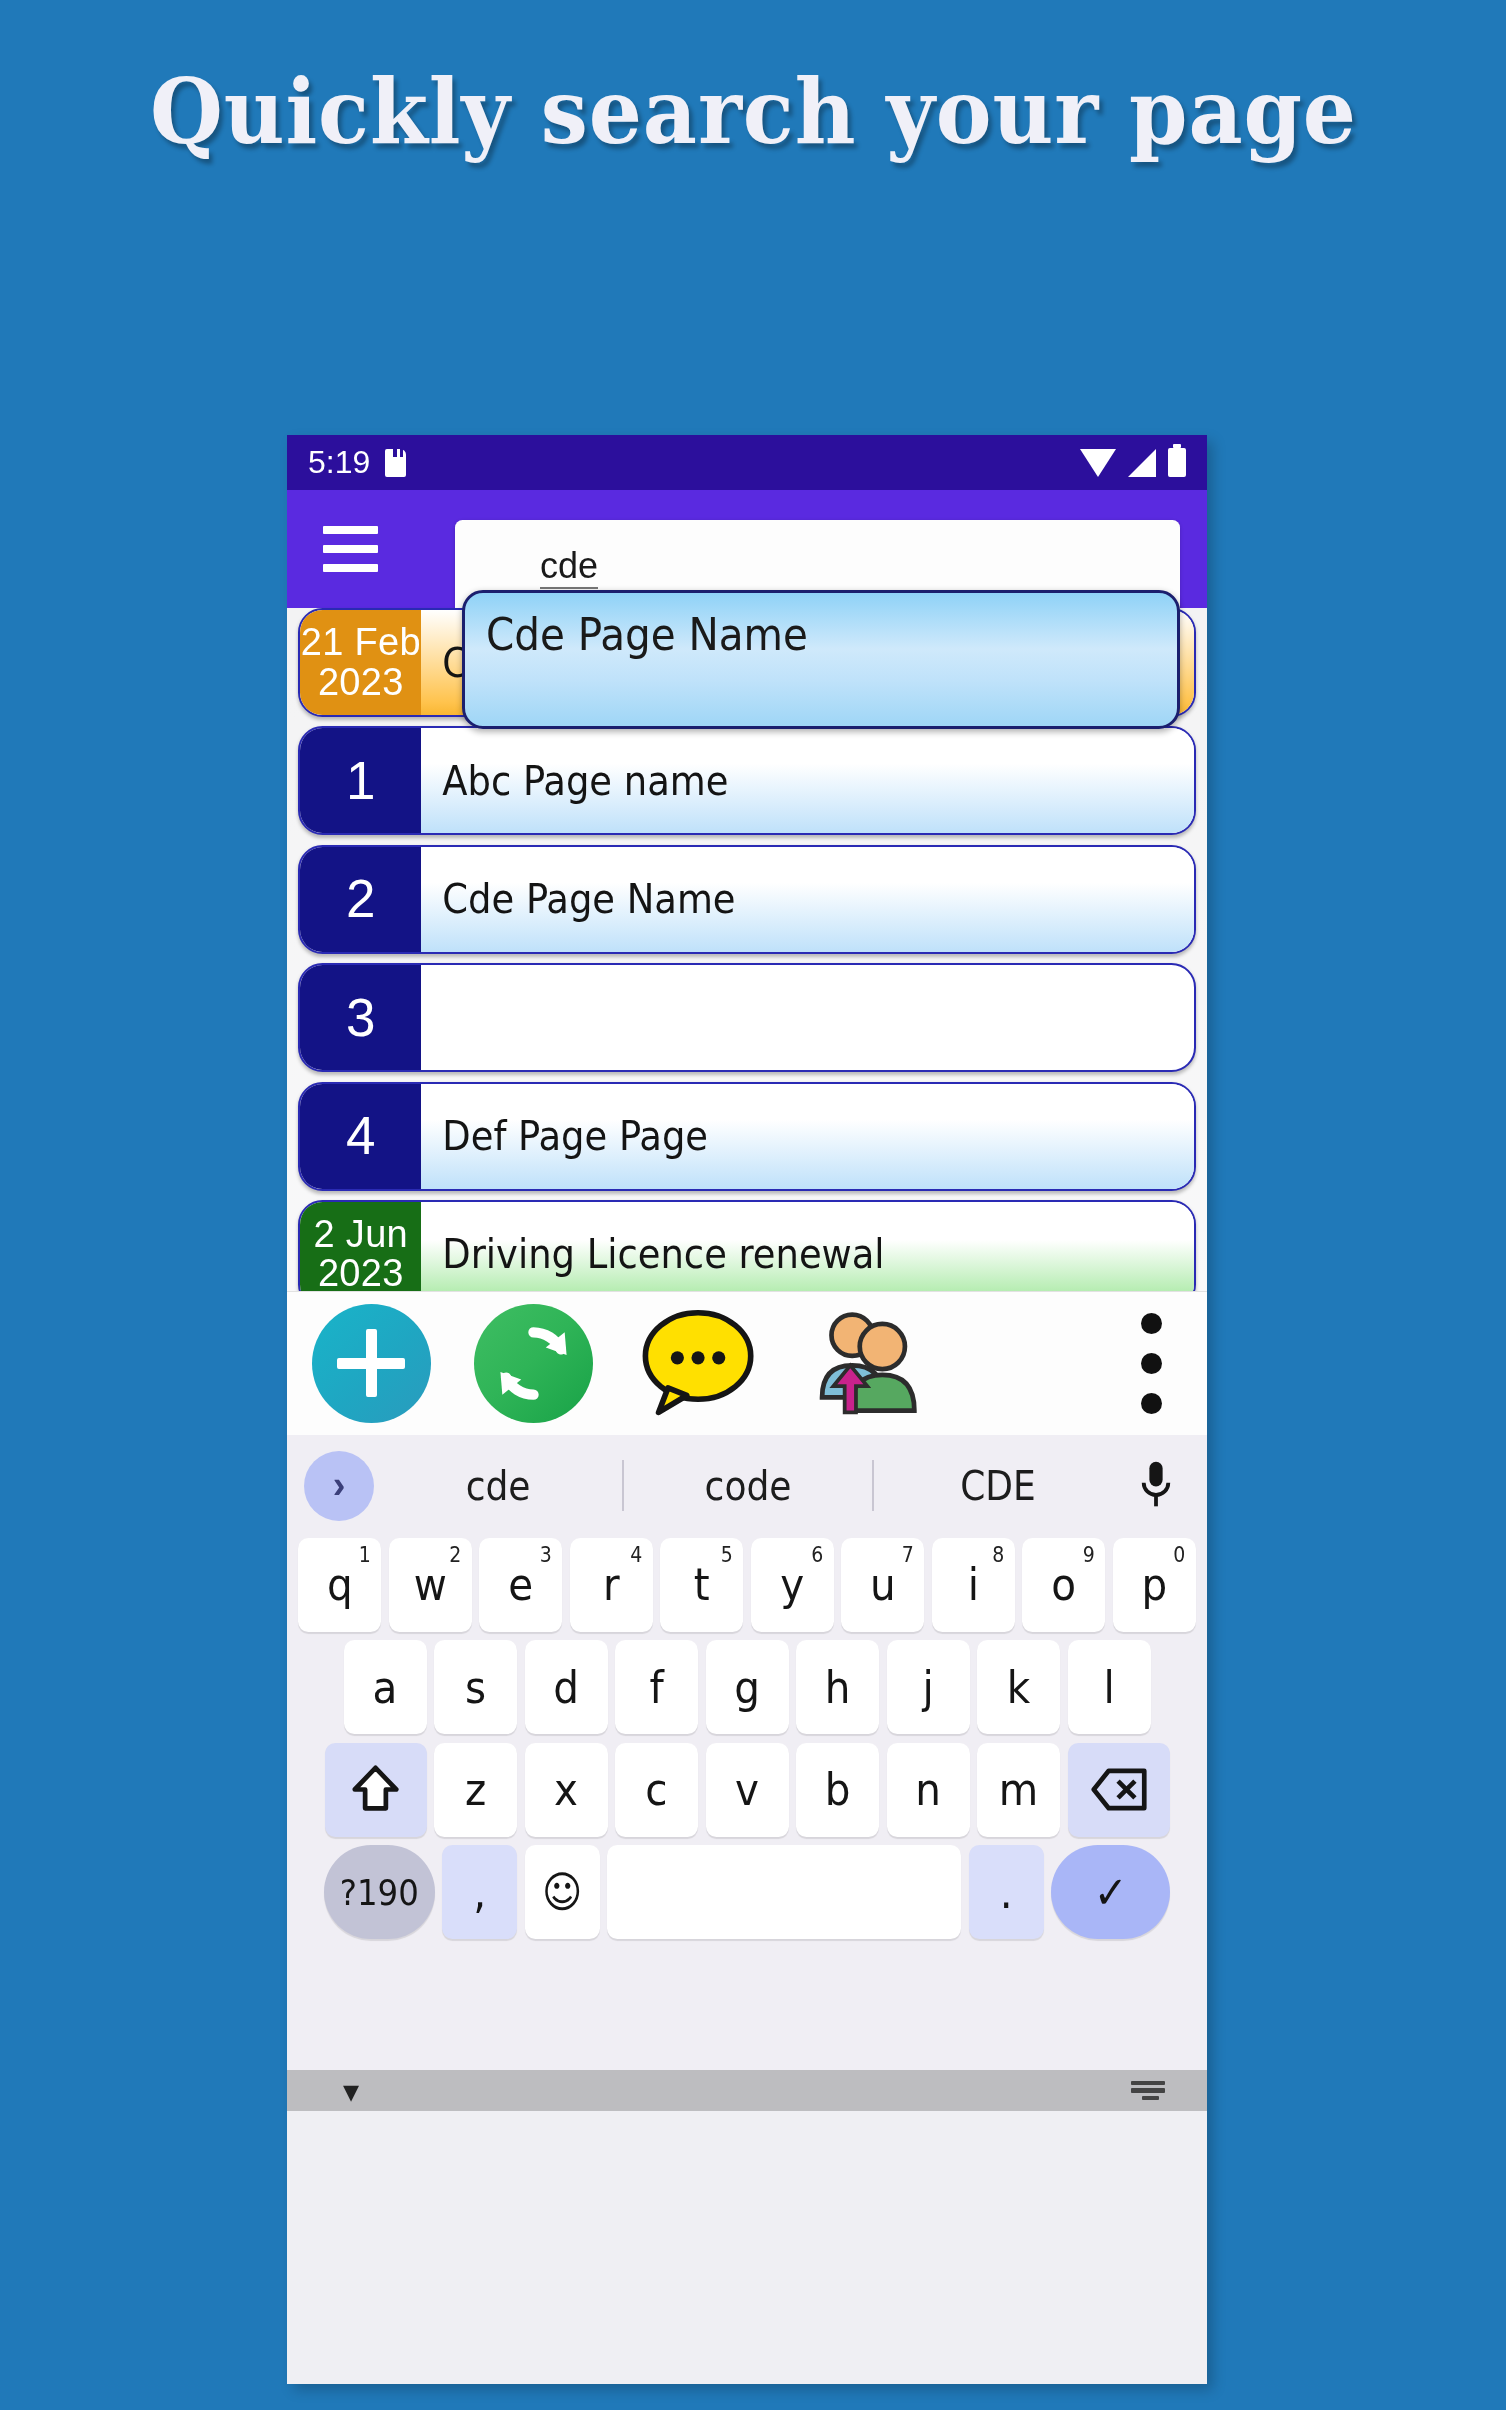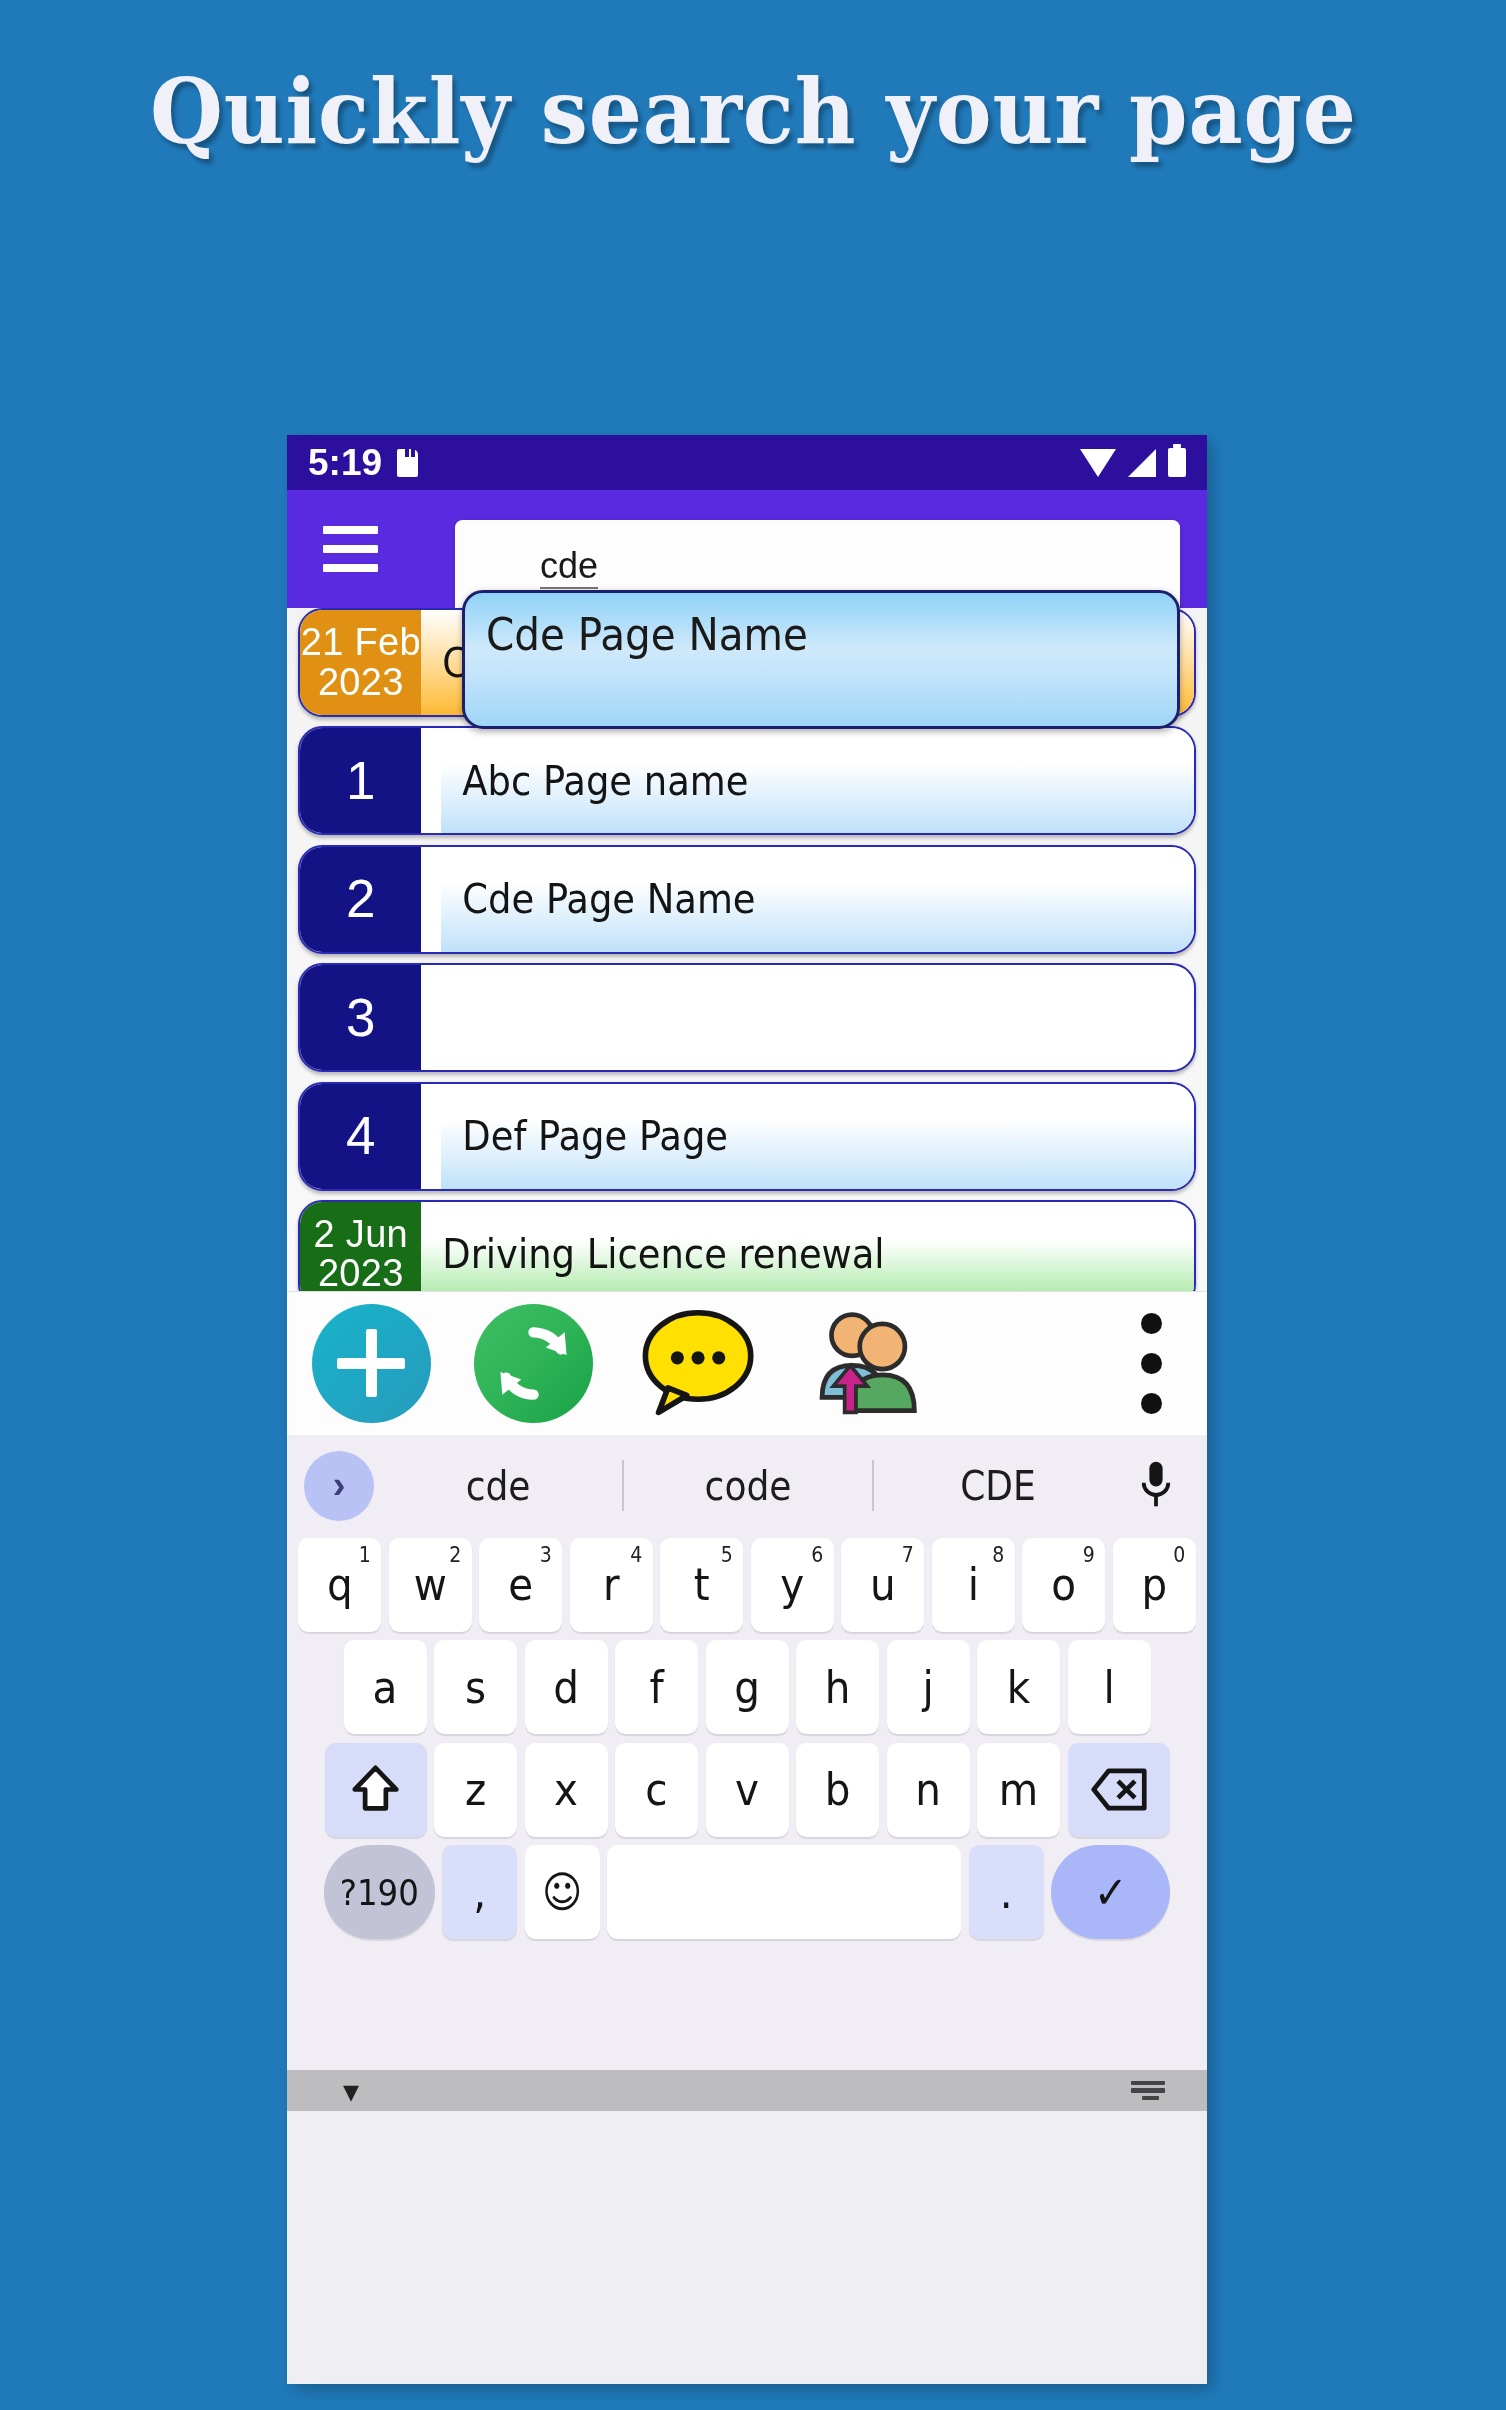--- a/index.html
+++ b/index.html
@@ -38,21 +38,21 @@
   
   .statusbar {
     position: relative;
     height: 55px;
     background: #2c0f9c;
     display: flex; align-items: center;
     padding: 0 21px;
     color: #ffffff;
   }
   .status-time {
-    font-size: 37px; font-weight: 700; letter-spacing: 0px;
+    font-size: 32px; font-weight: 400; letter-spacing: 0px;
   }
   .sd-icon {
     width: 21px; height: 28px; margin-left: 15px;
     background: #ffffff;
     border-radius: 1.9px 5.6px 1.9px 1.9px;
     position: relative;
   }
   .sd-icon::after {
     content: ""; position: absolute; top: 0; right: 2.8px;
     width: 3.8px; height: 8.5px; background: #2c0f9c;
@@ -166,21 +166,21 @@
   }
   .row .badge.num { font-size: 53px; font-weight: 500; }
   .row .label {
     flex: 1;
     display: flex; align-items: center;
     padding-left: 21px;
     font-size: 41px; color: #141414;
     font-family: "DejaVu Sans Condensed", "Liberation Sans", sans-serif;
   }
   .row.navy .badge { background: #131386; }
-  .row.navy .label { background: linear-gradient(180deg,#ffffff 0%,#ffffff 34%,#bfe1fa 100%); margin-left: 20px; }
+  .row.navy .label { background: linear-gradient(180deg,#ffffff 0%,#ffffff 34%,#bfe1fa 100%); }
   .row.orange { }
   .row.orange .badge { background: #e09113; }
   .row.orange .label { background: linear-gradient(180deg,#ffffff 0%,#ffc34d 88%,#f9b733 100%); }
   .row.green .badge { background: #176e16; }
   .row.green .label { background: linear-gradient(180deg,#ffffff 0%,#ffffff 36%,#9fe79a 100%); }
 
   .row.orange { margin-top: 0; }
 
   
   .app-toolbar {

